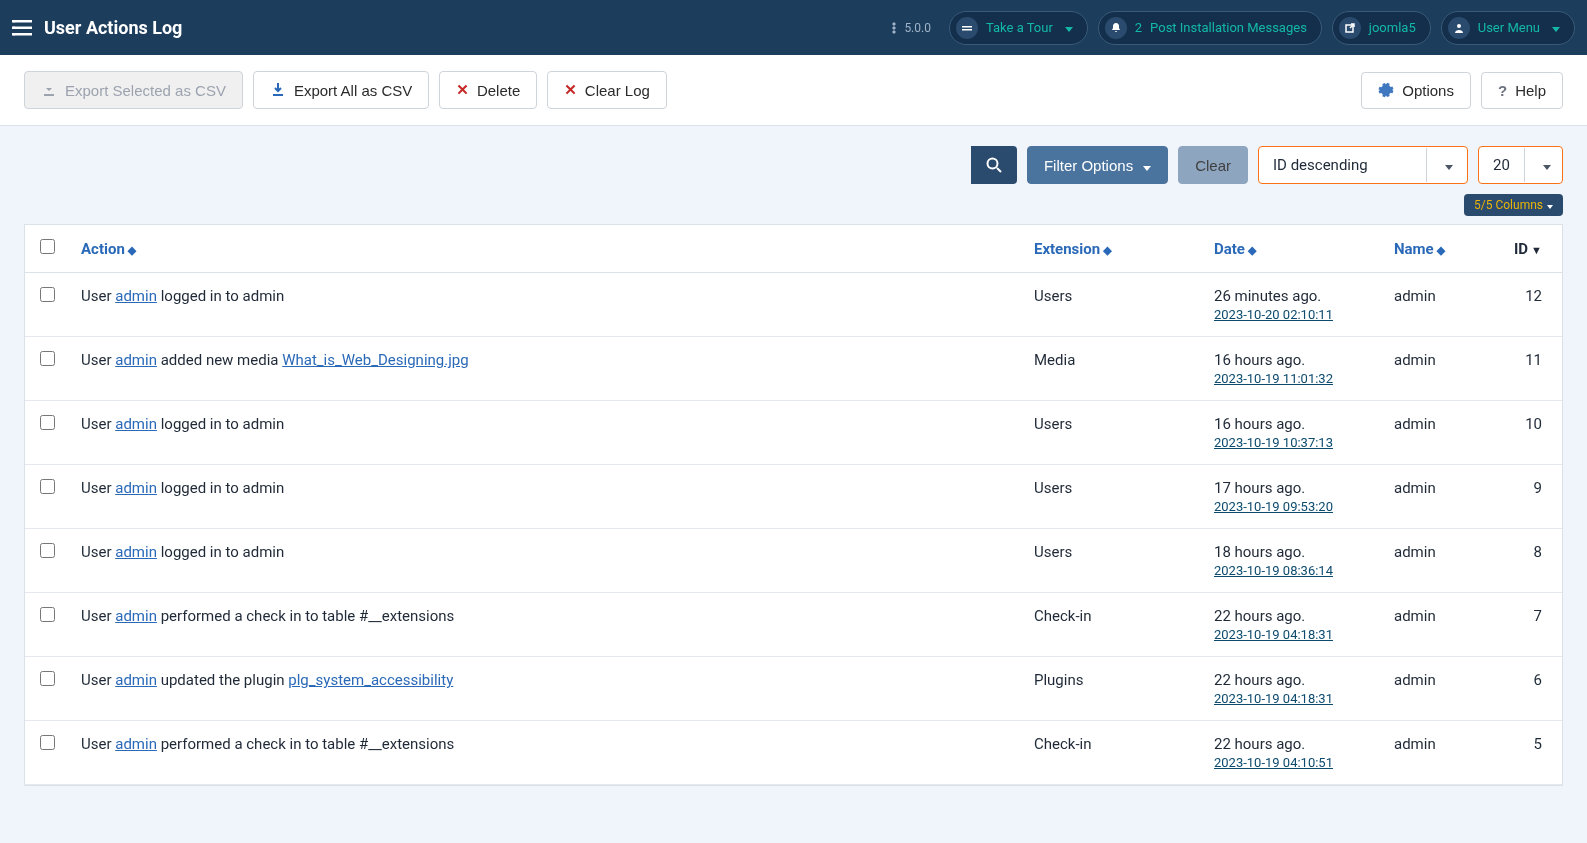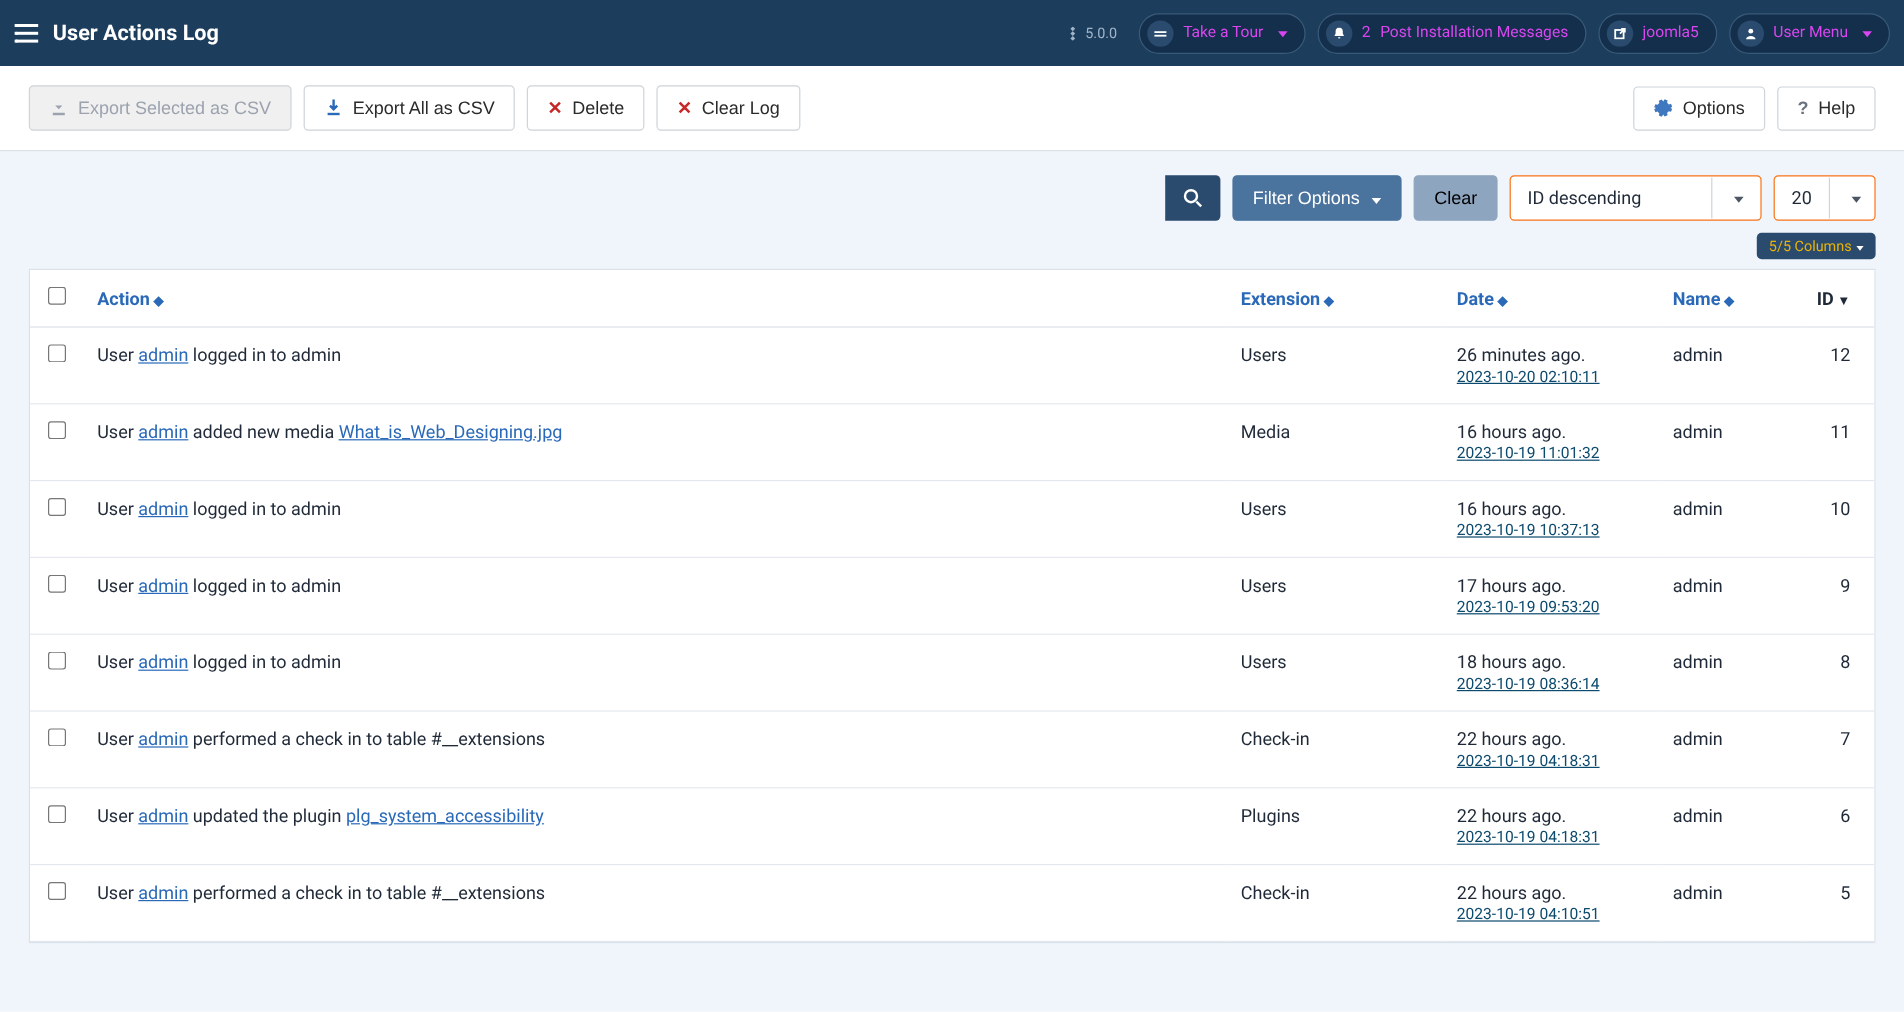--- a/index.html
+++ b/index.html
@@ -6,21 +6,21 @@
 body { font-family: -apple-system, BlinkMacSystemFont, "Segoe UI", Roboto, sans-serif; background: #f0f4fb; color: #1f2937; font-size: 14px; }
 a { color: #2a69b8; text-decoration: underline; cursor: pointer; }
 
 
 .topbar { background: #1c3d5c; color: #fff; height: 55px; display: flex; align-items: center; padding: 0 12px; }
 .topbar-left { display: flex; align-items: center; gap: 12px; flex: 1; }
 .menu-toggle { color: #fff; font-size: 18px; cursor: pointer; }
 .page-title { font-size: 18px; font-weight: 700; }
 .topbar-right { display: flex; align-items: center; gap: 10px; }
 .version { color: #a0b4c9; font-size: 12px; margin-right: 8px; display: flex; align-items: center; gap: 4px; }
-.pill { background: #132f4c; border: 1px solid #3a5a7a; border-radius: 20px; padding: 5px 14px; display: flex; align-items: center; gap: 8px; color: #d946ef; font-size: 13px; cursor: pointer; }
+.pill { background: #132f4c; border: 1px solid #3a5a7a; border-radius: 20px; padding: 5px 14px; display: flex; align-items: center; gap: 8px; color: #14b8a6; font-size: 13px; cursor: pointer; }
 .pill .icon-circle { background: #2a4b6d; border-radius: 50%; width: 22px; height: 22px; display: flex; align-items: center; justify-content: center; font-size: 11px; margin-left: -8px; }
 .chev-down::after { content: ""; display: inline-block; width: 0; height: 0; border-left: 4px solid transparent; border-right: 4px solid transparent; border-top: 5px solid currentColor; margin-left: 4px; }
 
 
 .toolbar { background: #fff; border-bottom: 1px solid #dbe1e9; padding: 16px 24px; display: flex; align-items: center; }
 .toolbar-left { display: flex; gap: 10px; flex: 1; }
 .toolbar-right { display: flex; gap: 10px; }
 .btn { background: #fff; border: 1px solid #ced4da; border-radius: 4px; padding: 9px 16px; font-size: 15px; cursor: pointer; display: flex; align-items: center; gap: 8px; color: #2b2b2b; }
 .btn.disabled { background: #f0f0f0; color: #9ca3af; cursor: not-allowed; }
 .btn .ico { display: inline-flex; }
@@ -29,21 +29,21 @@
 .ico-gear { color: #2a69b8; }
 .ico-help { color: #6b7280; font-weight: bold; }
 
 
 .filter-row { display: flex; justify-content: flex-end; padding: 20px 24px 10px; gap: 10px; }
 .search-group { display: flex; }
 .search-input { width: 200px; padding: 9px 12px; border: 1px solid #ced4da; border-radius: 4px 0 0 4px; font-size: 14px; font-style: italic; color: #6b7280; }
 .search-input::placeholder { font-style: italic; color: #888; }
 .search-btn { background: #2a4b6e; border: none; color: #fff; width: 46px; border-radius: 0 4px 4px 0; cursor: pointer; display: flex; align-items: center; justify-content: center; }
 .filter-btn { background: #4a739e; color: #fff; border: 1px solid #4a739e; border-radius: 4px; padding: 9px 16px; cursor: pointer; display: flex; align-items: center; gap: 6px; font-size: 15px; }
-.clear-btn { background: #8ea5bf; color: #000000; border: 1px solid #8ea5bf; border-radius: 4px; padding: 9px 16px; cursor: pointer; font-size: 15px; }
+.clear-btn { background: #8ea5bf; color: #404040; border: 1px solid #8ea5bf; border-radius: 4px; padding: 9px 16px; cursor: pointer; font-size: 15px; }
 .select-wrap { position: relative; display: flex; align-items: center; border: 1px solid #f97316; border-radius: 4px; background: #fff; }
 .select-wrap .sel-label { padding: 9px 14px; font-size: 15px; flex: 1; }
 .select-wrap .sel-chev { padding: 9px 14px; border-left: 1px solid #ced4da; color: #4b5563; }
 .select-wide { width: 210px; }
 .select-narrow { width: 85px; }
 
 
 .cols-row { display: flex; justify-content: flex-end; padding: 0 24px 8px; }
 .cols-badge { background: #2a4b6e; color: #eab308; border-radius: 4px; padding: 4px 10px; font-size: 12px; cursor: pointer; display: flex; align-items: center; gap: 4px; }
 .cols-badge .tri::after { content: ""; display: inline-block; width: 0; height: 0; border-left: 3px solid transparent; border-right: 3px solid transparent; border-top: 4px solid #fff; }

